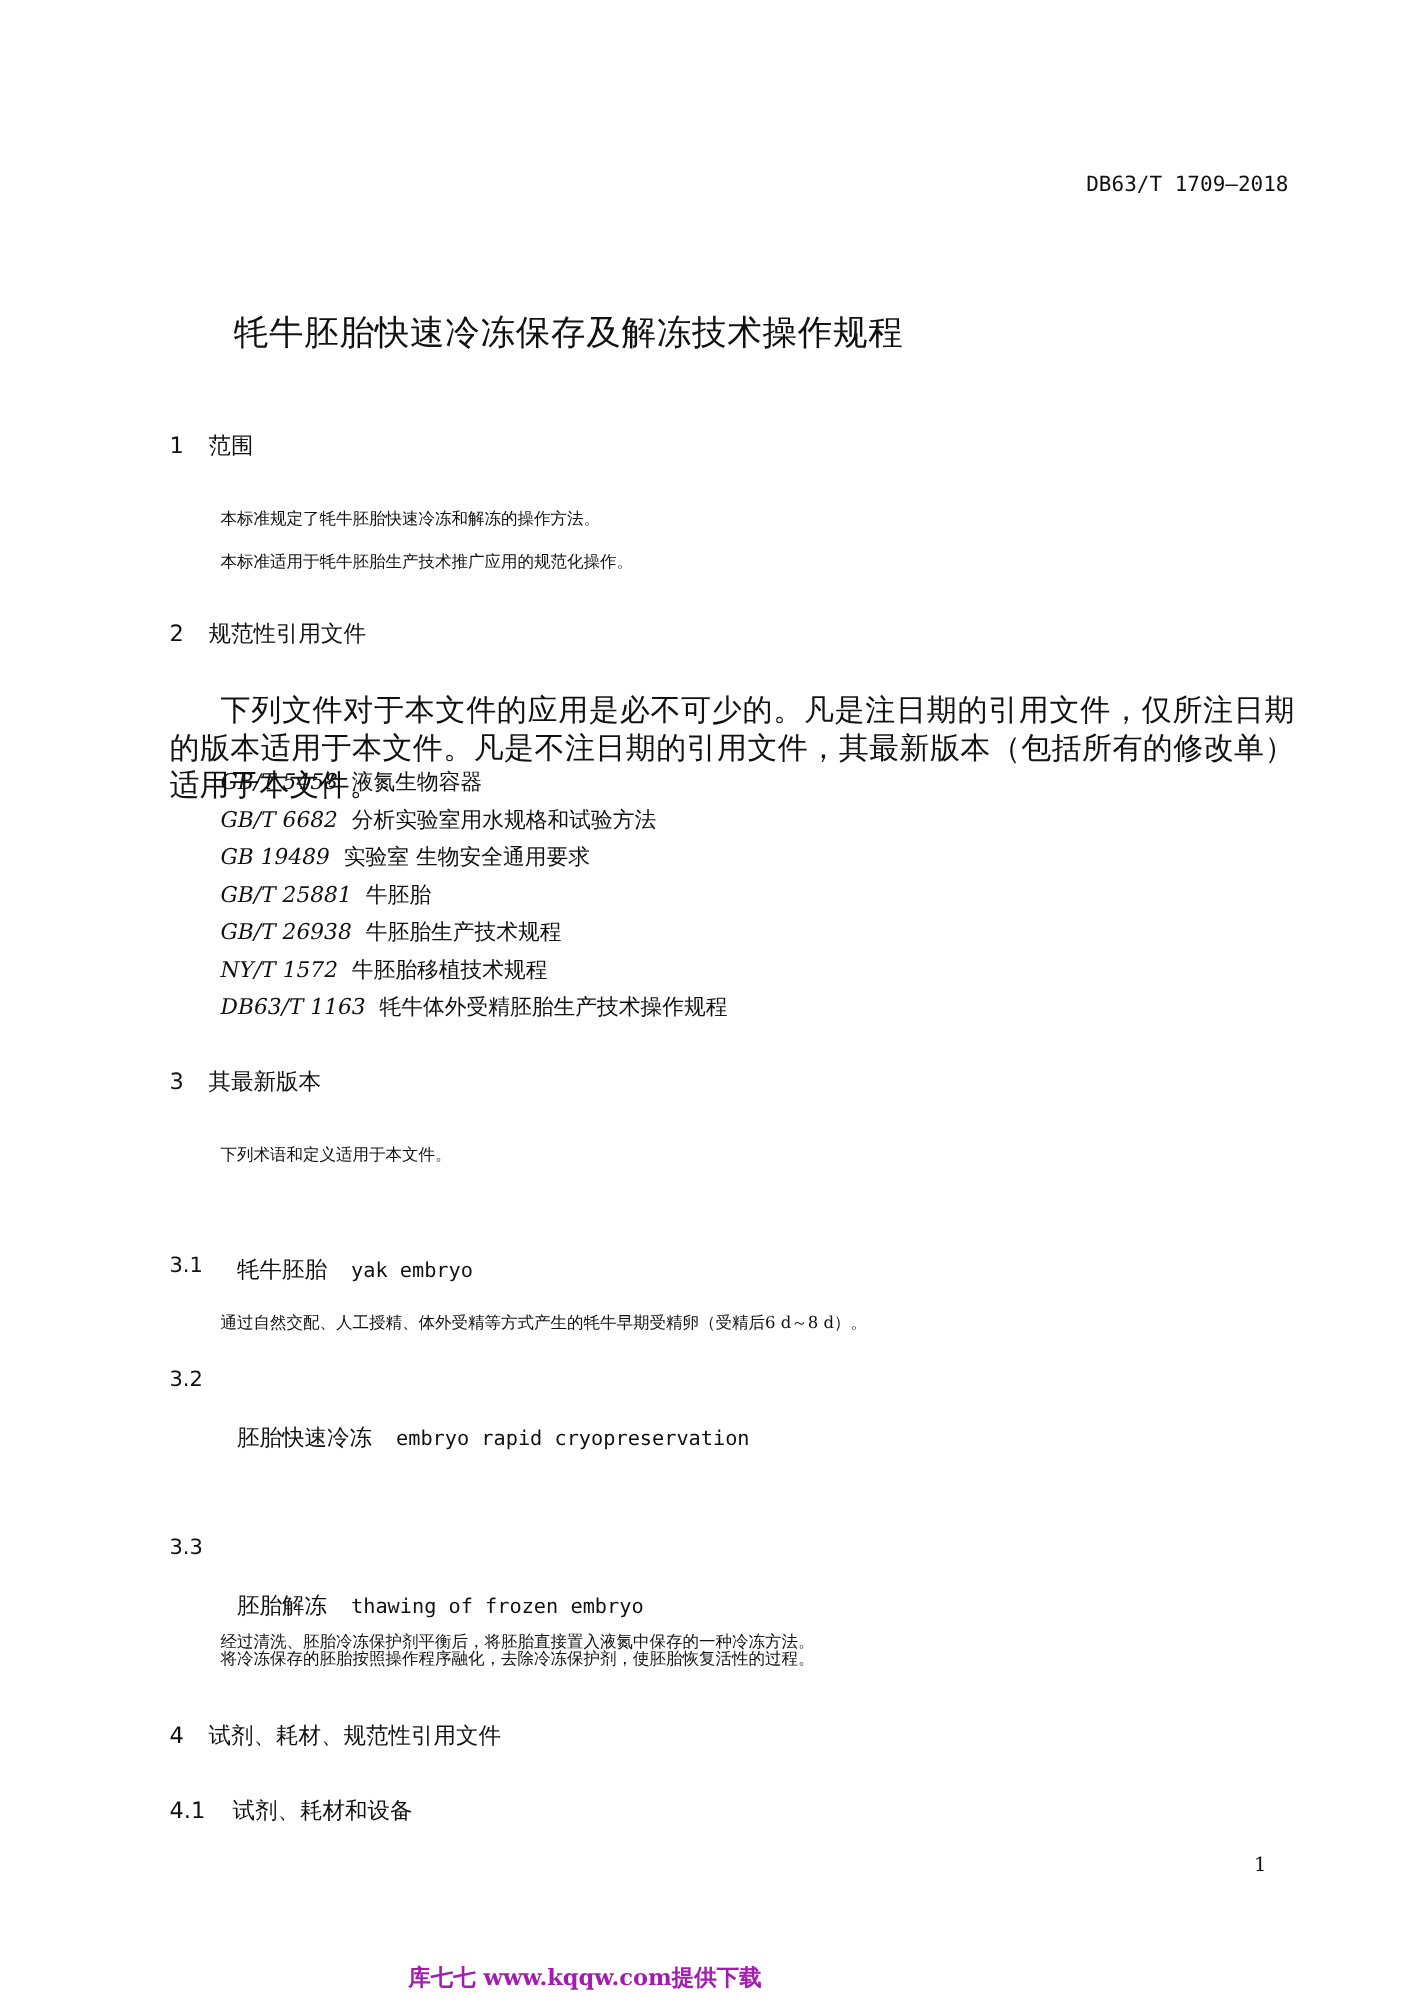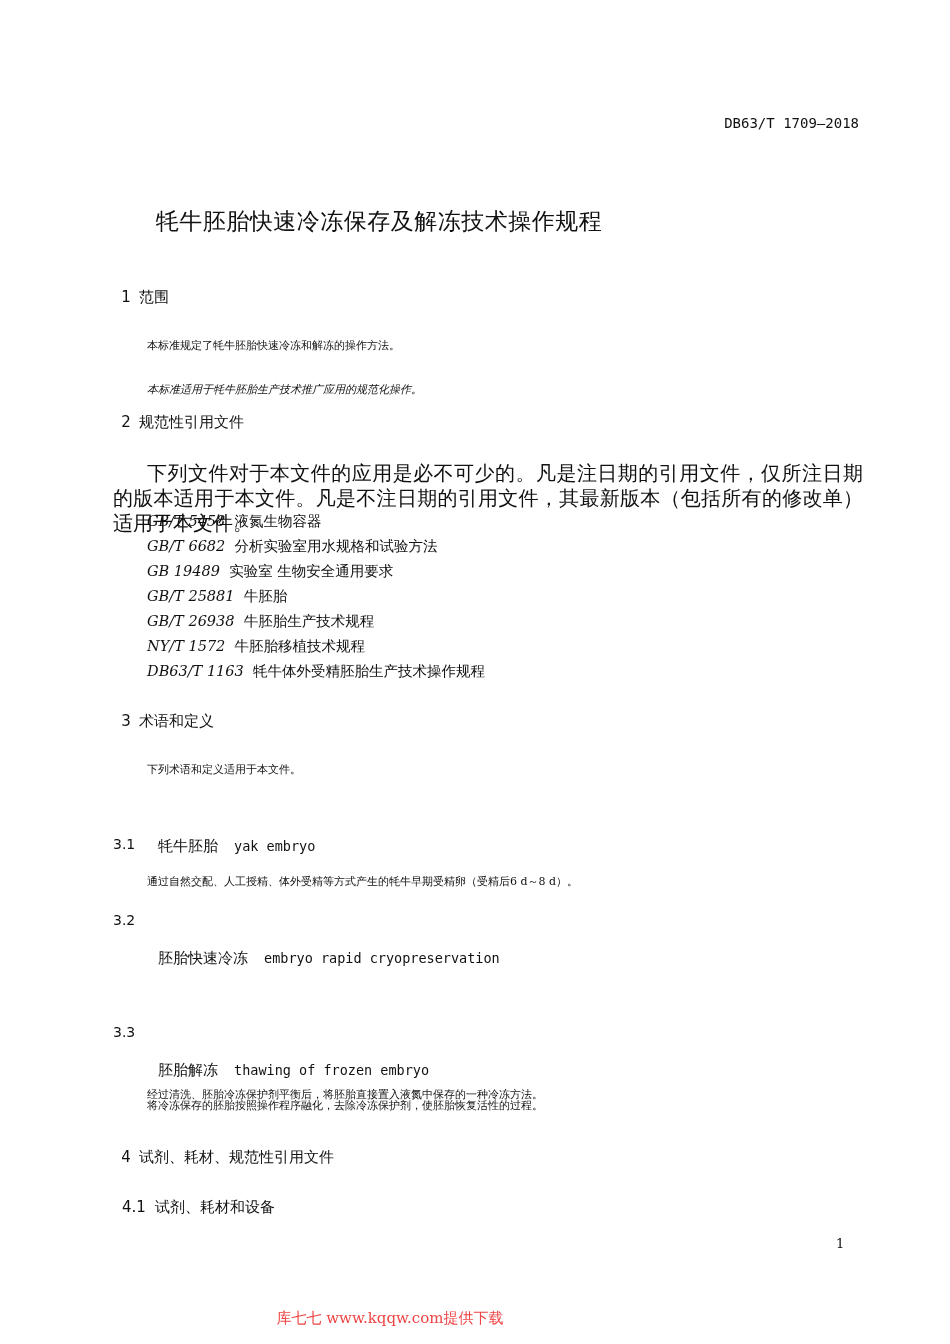--- a/index.html
+++ b/index.html
@@ -8,21 +8,21 @@
       background: #ffffff;
     }
     body {
       width: 950px;
       height: 1344px;
       position: relative;
       overflow: hidden;
       color: #111111;
       font-family: "DejaVu Serif", "Liberation Serif", serif;
     }
-    .abs { position: absolute; white-space: nowrap; text-align: center; }
+    .abs { position: absolute; white-space: nowrap; }
     .std-code {
       right: 91px; top: 115px;
       font-family: "DejaVu Sans Mono", "Liberation Mono", monospace;
       font-size: 14px; letter-spacing: 0px;
     }
     .doc-title {
       left: 0; width: 758px; top: 206px;
       text-align: center;
       font-family: "DejaVu Sans", "Liberation Sans", sans-serif;
       font-size: 23px; letter-spacing: 0.5px;
@@ -71,37 +71,38 @@
       font-size: 14px;
     }
     .page-num {
       left: 836px; top: 1236px;
       font-size: 13px;
     }
     .footer {
       left: 0; width: 780px; top: 1309px;
       text-align: center;
       font-size: 15px;
-      color: #ef4444;
+      color: #a21caf;
+      font-weight: bold;
     }
   </style>
 </head>
 <body>
 
 <div>
 
   <div class="abs std-code">DB63/T 1709—2018</div>
 
   <div class="abs doc-title">牦牛胚胎快速冷冻保存及解冻技术操作规程</div>
 
   <div class="abs h1" style="top:288px;">
     <span class="num">1</span><span>范围</span>
   </div>
   <div class="abs para" style="top:338px;">本标准规定了牦牛胚胎快速冷冻和解冻的操作方法。</div>
-  <div class="abs para" style="top:382px;font-style:italic;">本标准适用于牦牛胚胎生产技术推广应用的规范化操作。</div>
+  <div class="abs para" style="top:367px;">本标准适用于牦牛胚胎生产技术推广应用的规范化操作。</div>
 
   <div class="abs h1" style="top:413px;">
     <span class="num">2</span><span>规范性引用文件</span>
   </div>
   <div class="para-wrap" style="top:461px;">下列文件对于本文件的应用是必不可少的。凡是注日期的引用文件，仅所注日期的版本适用于本文件。凡是不注日期的引用文件，其最新版本（包括所有的修改单）适用于本文件。</div>
 
   <div class="abs ref" style="top:512px;">
     <span class="code">GB/T 5458</span>&nbsp;&nbsp;<span>液氮生物容器</span>
   </div>
   <div class="abs ref" style="top:537px;">
@@ -117,21 +118,21 @@
     <span class="code">GB/T 26938</span>&nbsp;&nbsp;<span>牛胚胎生产技术规程</span>
   </div>
   <div class="abs ref" style="top:637px;">
     <span class="code">NY/T 1572</span>&nbsp;&nbsp;<span>牛胚胎移植技术规程</span>
   </div>
   <div class="abs ref" style="top:662px;">
     <span class="code">DB63/T 1163</span>&nbsp;&nbsp;<span>牦牛体外受精胚胎生产技术操作规程</span>
   </div>
 
   <div class="abs h1" style="top:712px;">
-    <span class="num">3</span><span>术语和定义</span>
+    <span class="num">3</span><span>其最新版本</span>
   </div>
   <div class="abs para" style="top:762px;">下列术语和定义适用于本文件。</div>
 
   <div class="abs clause-num" style="top:836px;">3.1</div>
   <div class="abs term" style="top:837px;">
     <span>牦牛胚胎</span><span class="en">yak embryo</span>
   </div>
   <div class="abs para" style="top:874px;">通过自然交配、人工授精、体外受精等方式产生的牦牛早期受精卵（受精后6 d～8 d）。</div>
 
   <div class="abs clause-num" style="top:912px;">3.2</div>

